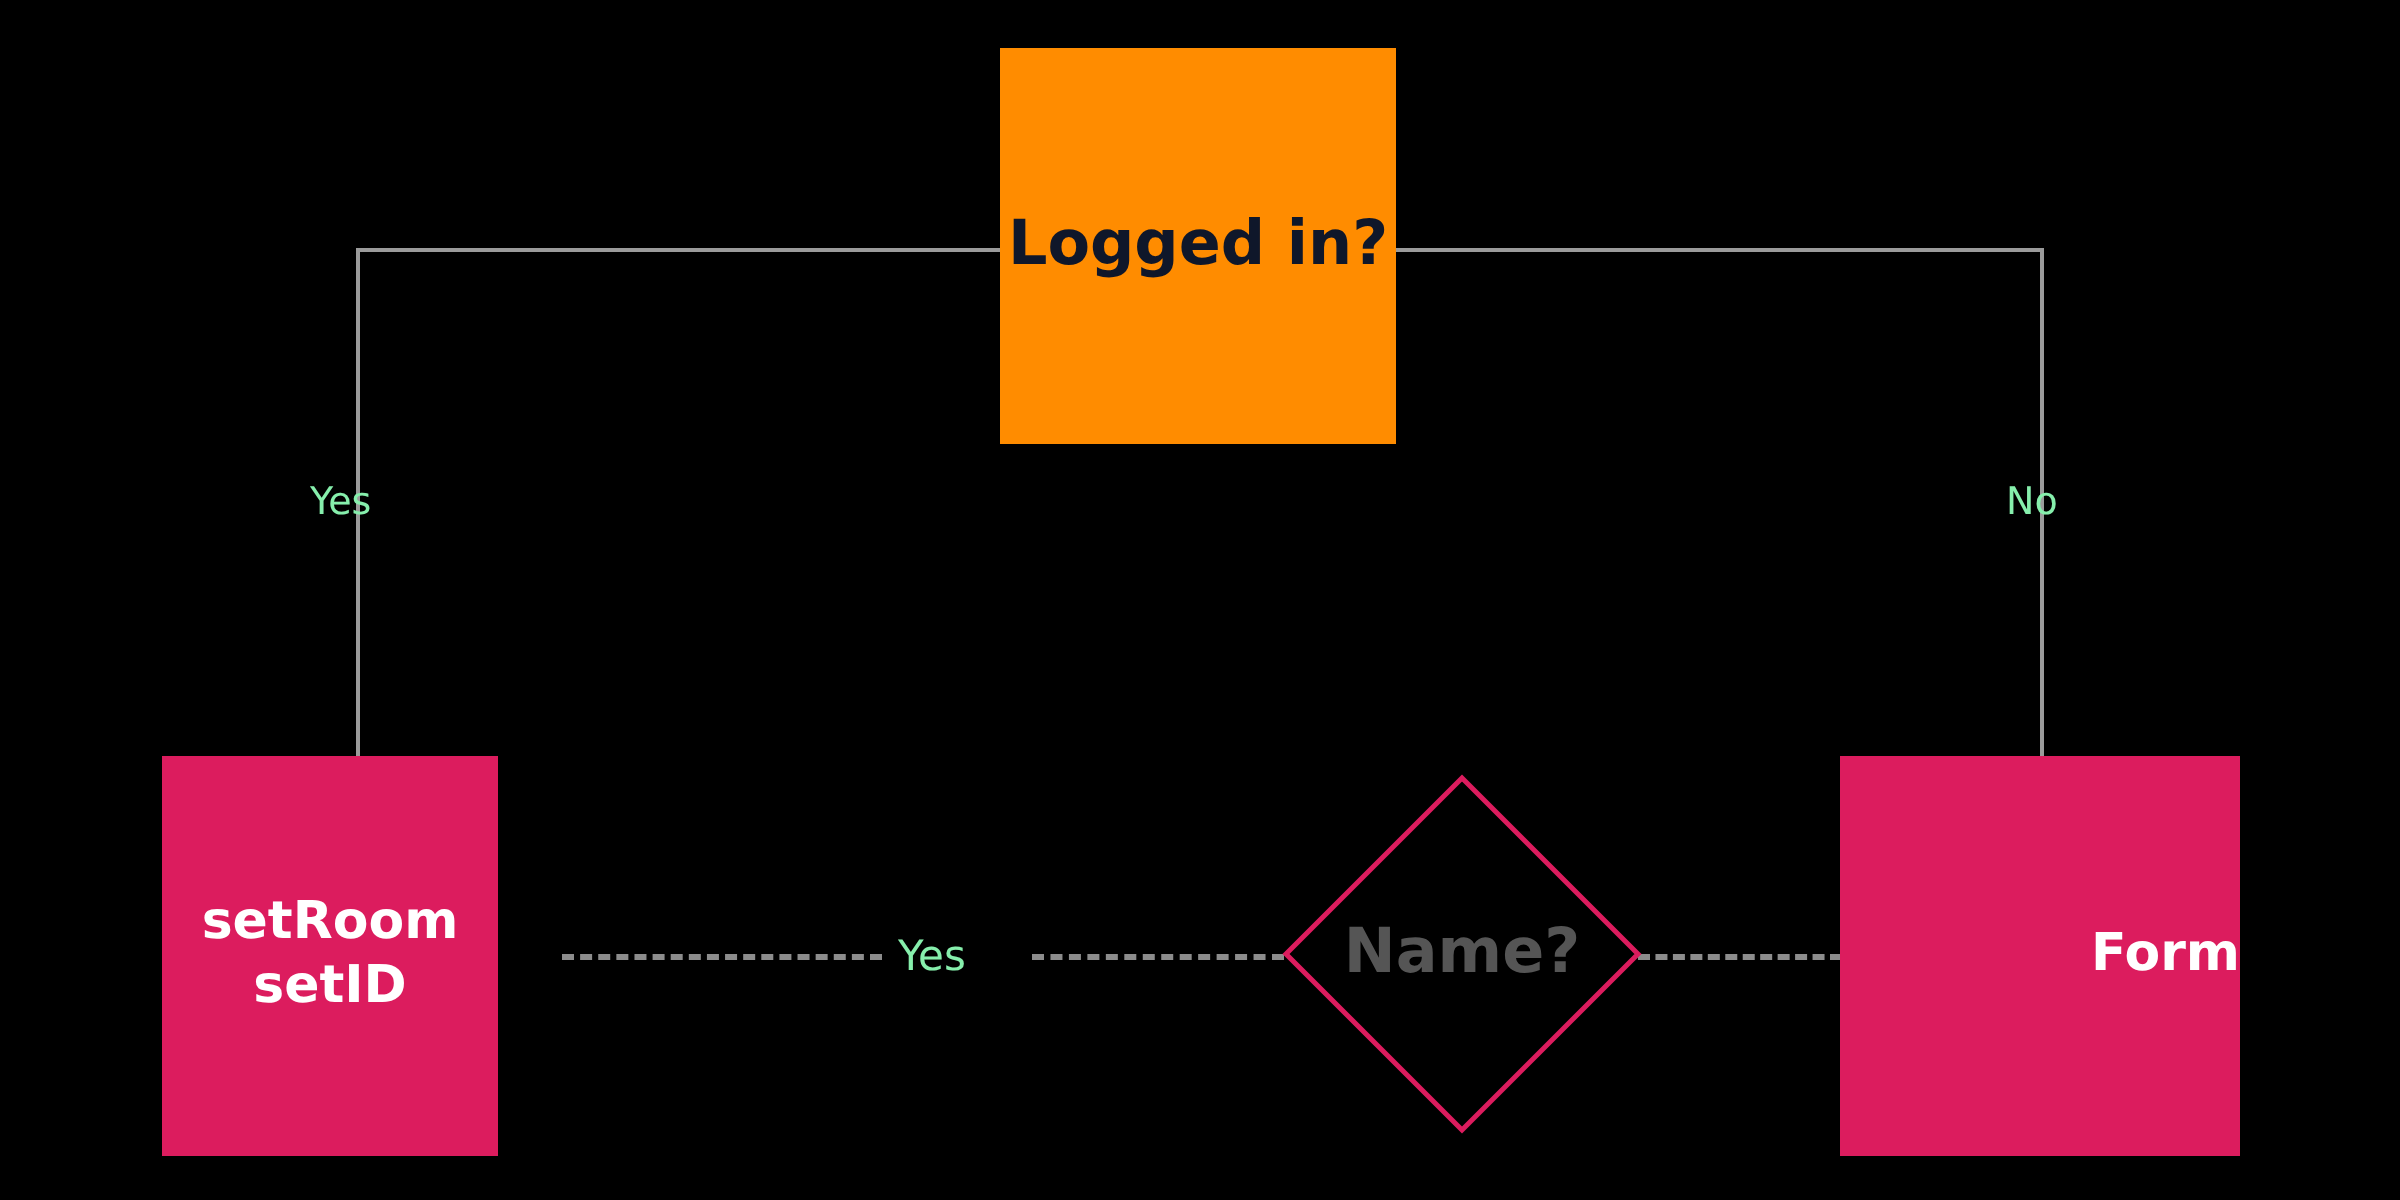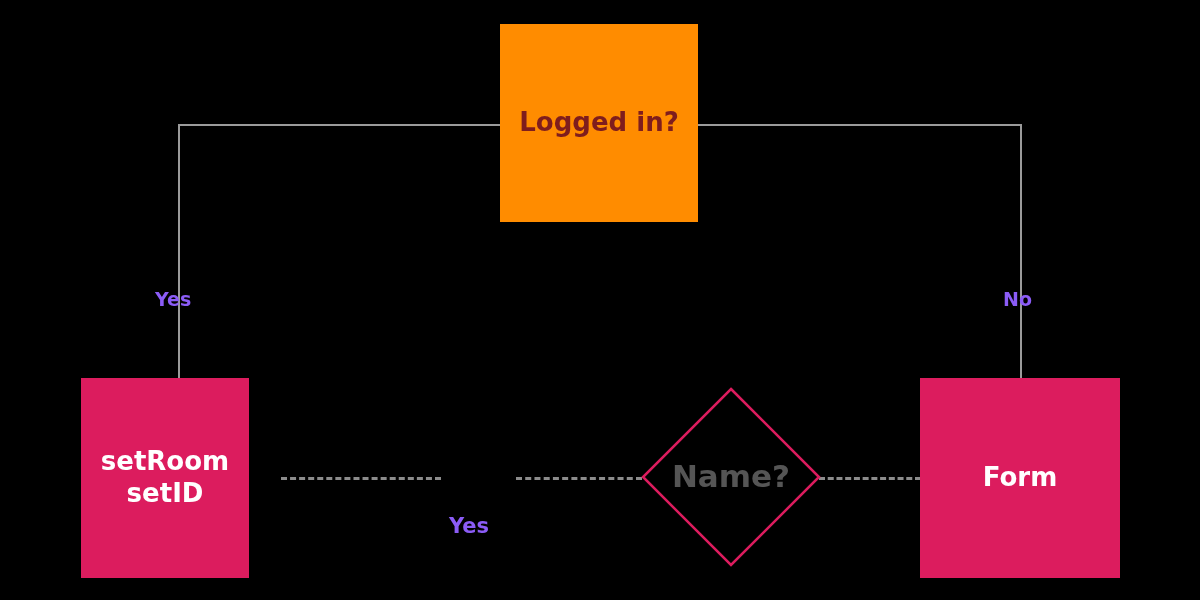--- a/index.html
+++ b/index.html
@@ -32,42 +32,43 @@
   }
 
   #node-logged-in {
     left: 500px;
     top: 24px;
     width: 198px;
     height: 198px;
     background: #FF8C00;
   }
   #node-logged-in .node-label {
-    color: #7f1d1d;
-    font-size: 26px;
+    color: #0f172a;
+    font-size: 31px;
   }
 
   #node-setroom {
     left: 81px;
     top: 378px;
     width: 168px;
     height: 200px;
     background: #DC1C5E;
   }
   #node-setroom .node-label {
     color: #FFFFFF;
     font-size: 26px;
   }
 
   #node-form {
     left: 920px;
     top: 378px;
     width: 200px;
     height: 200px;
     background: #DC1C5E;
+    justify-content: flex-end;
   }
   #node-form .node-label {
     color: #FFFFFF;
     font-size: 26px;
   }
 
   
   #node-name {
     position: absolute;
     left: 641px;
@@ -116,25 +117,24 @@
   #line-left-v       { left: 178px; top: 124px; height: 256px; }
   #line-right-v      { left: 1020px; top: 124px; height: 256px; }
 
   #line-dash-1 { left: 281px; top: 477px; width: 160px; }
   #line-dash-2 { left: 516px; top: 477px; width: 126px; }
   #line-dash-3 { left: 819px; top: 477px; width: 102px; }
 
   
   .edge-label {
     position: absolute;
-    color: #8b5cf6;
+    color: #86efac;
     font-size: 19px;
-    font-weight: bold;
+    font-weight: normal;
     white-space: nowrap;
-    margin-top: 48px;
   }
   #edge-label-yes-top { left: 155px; top: 240px; }
   #edge-label-no-top  { left: 1003px; top: 240px; }
   #edge-label-yes-mid { left: 449px; top: 466px; font-size: 21px; }
 </style>
 </head>
 <body>
 
 <div id="canvas">
 

